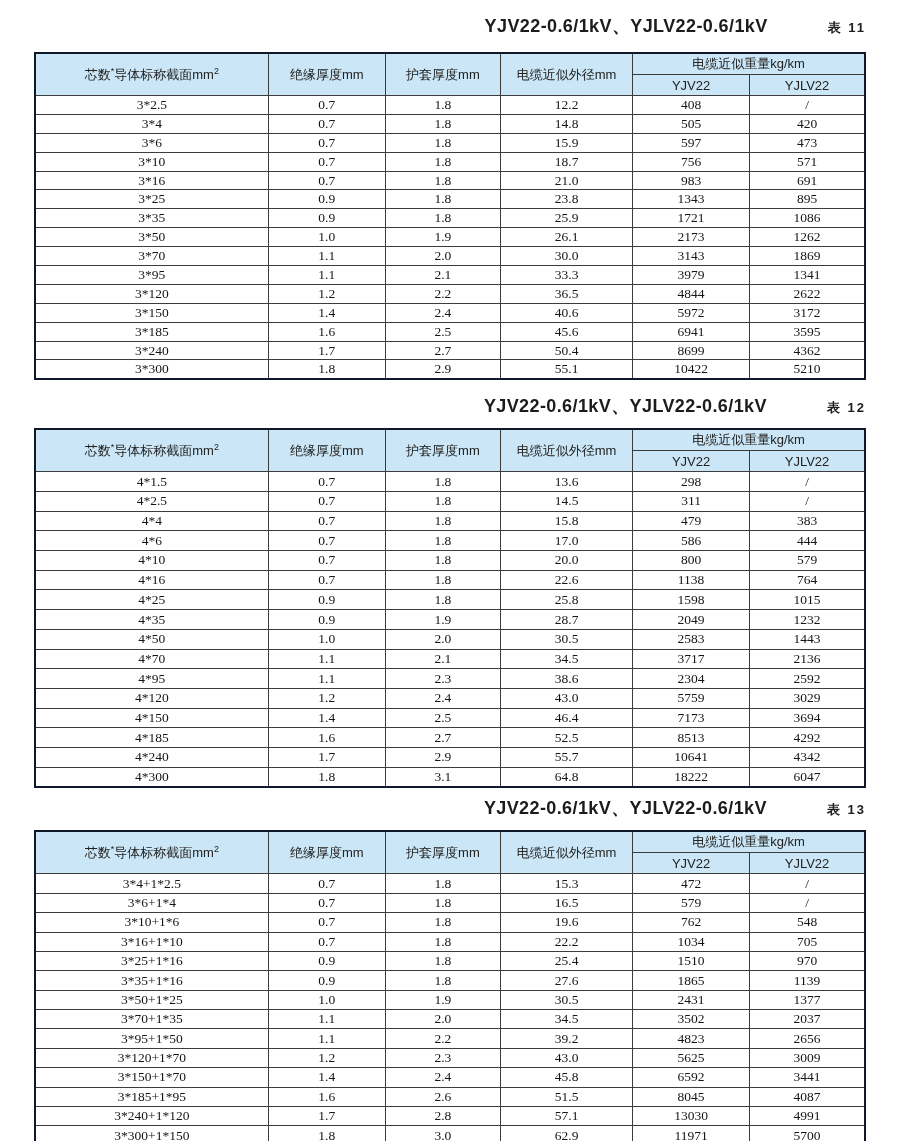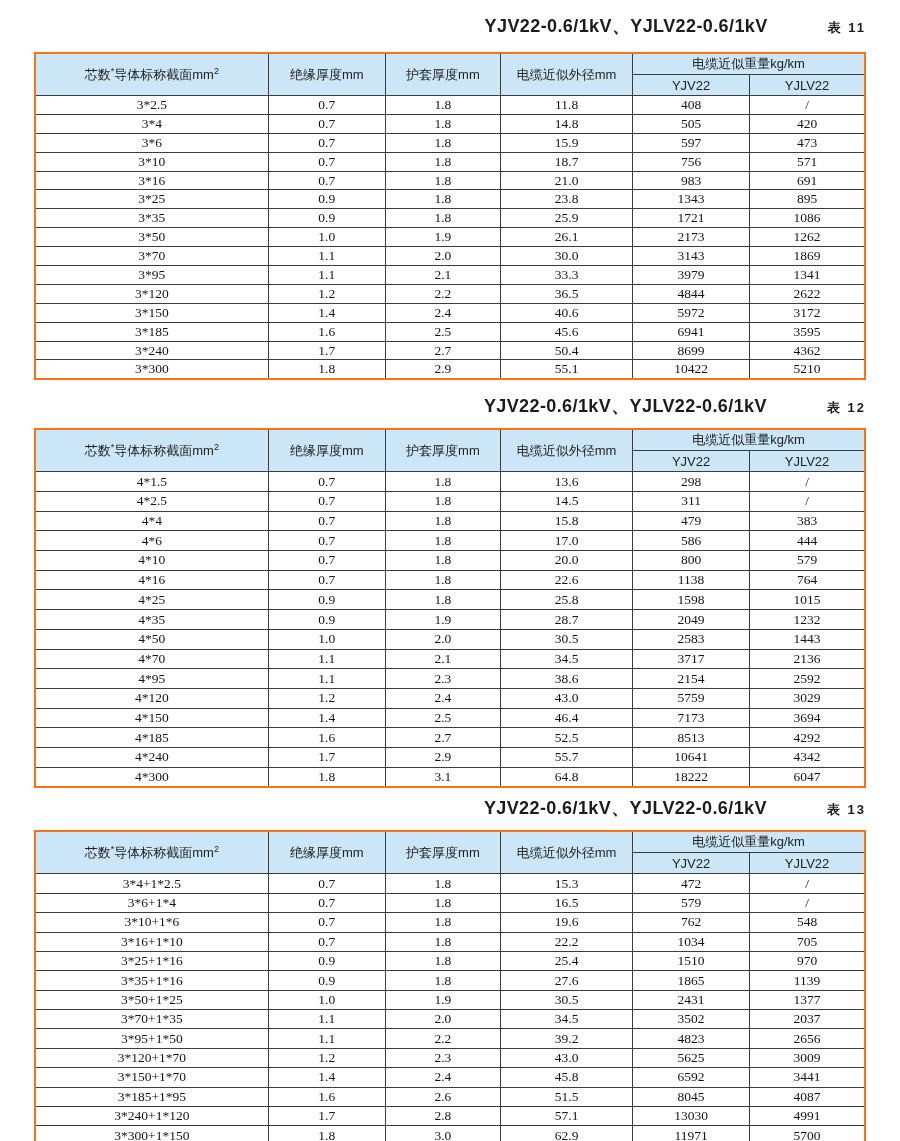--- a/index.html
+++ b/index.html
@@ -17,21 +17,21 @@
   }
   .b2 .title-row{margin-top:14px;margin-bottom:8px;}
   .b3 .title-row{margin-top:8px;margin-bottom:8px;}
   .main-title{
     font-size:18px;font-weight:bold;letter-spacing:0.4px;
     margin-right:60px;white-space:nowrap;
   }
   .table-no{font-size:13px;font-weight:bold;white-space:nowrap;letter-spacing:2px;}
   table{
     width:100%;border-collapse:collapse;table-layout:fixed;
-    border:2px solid #f97316;
+    border:2px solid #0f172a;
   }
   th,td{
     border:1px solid #3c3c3c;text-align:center;vertical-align:middle;
     padding:0;overflow:hidden;white-space:nowrap;
   }
   th{
     background:#cbe6f6;font-weight:normal;font-size:13px;height:20px;
     color:#222222;
   }
   th sup{font-size:9px;line-height:0;}
@@ -70,21 +70,21 @@
         <tr>
           <th>YJV22</th>
           <th>YJLV22</th>
         </tr>
       </thead>
       <tbody>
           <tr>
             <td>3*2.5</td>
             <td>0.7</td>
             <td>1.8</td>
-            <td>11.8</td>
+            <td>12.2</td>
             <td>408</td>
             <td>/</td>
           </tr>
           <tr>
             <td>3*4</td>
             <td>0.7</td>
             <td>1.8</td>
             <td>14.8</td>
             <td>505</td>
             <td>420</td>
@@ -303,21 +303,21 @@
             <td>2.1</td>
             <td>34.5</td>
             <td>3717</td>
             <td>2136</td>
           </tr>
           <tr>
             <td>4*95</td>
             <td>1.1</td>
             <td>2.3</td>
             <td>38.6</td>
-            <td>2154</td>
+            <td>2304</td>
             <td>2592</td>
           </tr>
           <tr>
             <td>4*120</td>
             <td>1.2</td>
             <td>2.4</td>
             <td>43.0</td>
             <td>5759</td>
             <td>3029</td>
           </tr>

